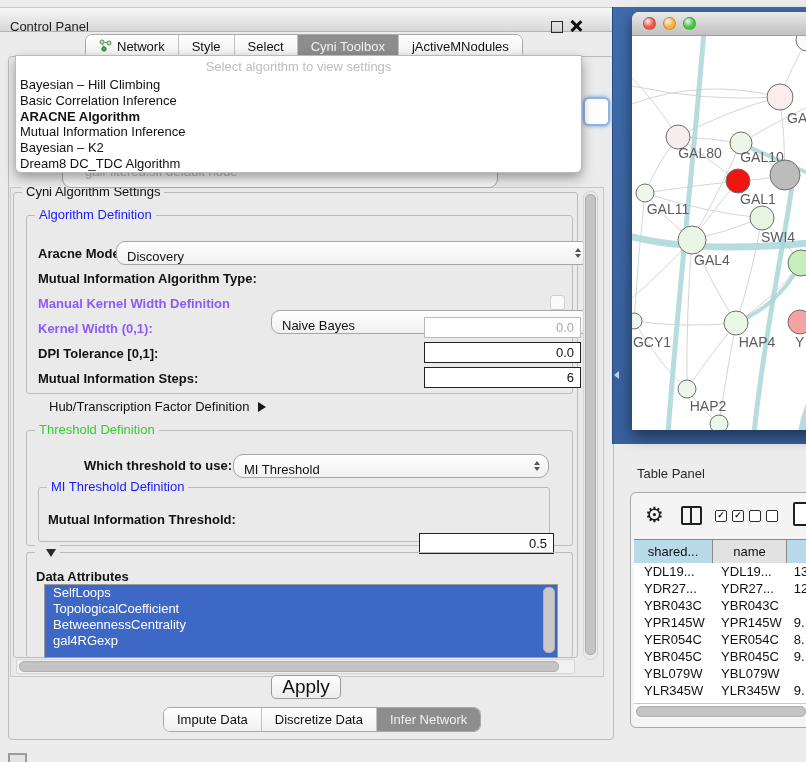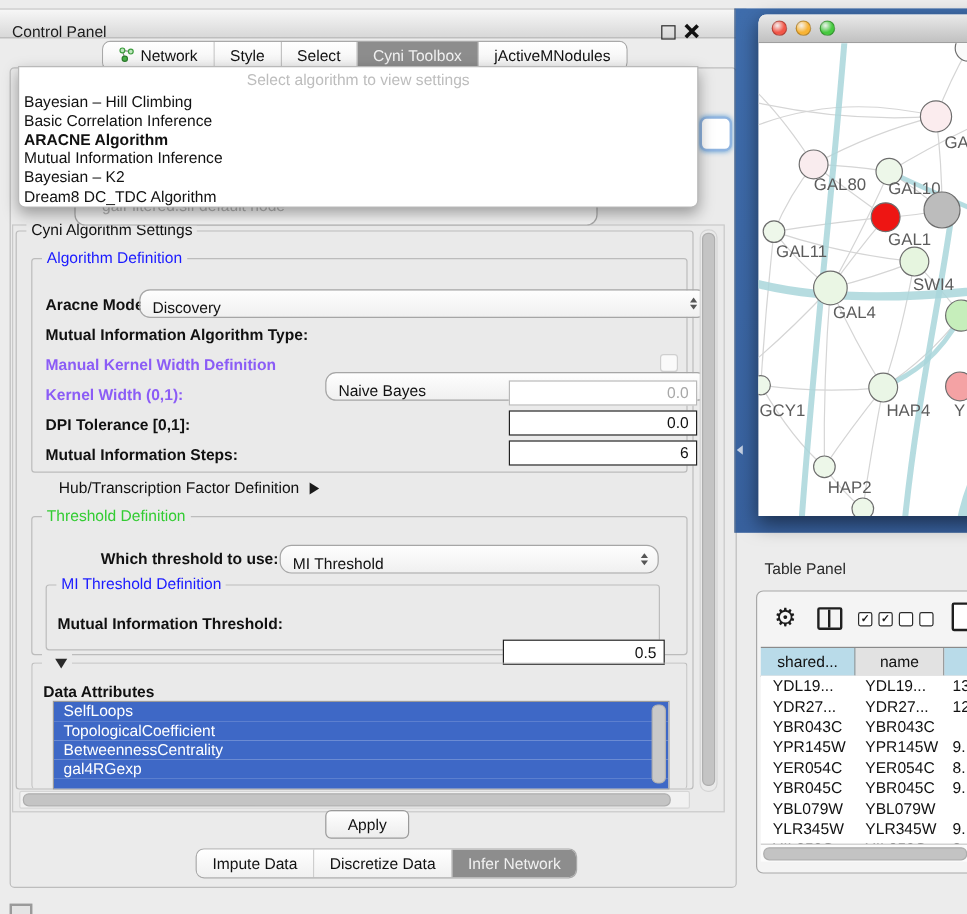--- a/index.html
+++ b/index.html
@@ -47,21 +47,21 @@
   .tri-down{display:inline-block;width:0;height:0;border-left:5.5px solid transparent;border-right:5.5px solid transparent;
             border-top:8px solid #2a2a2a;margin-left:7px;vertical-align:-1px;}
   #attr-list{left:44px;top:584px;width:512px;height:72px;background:#fff;border:1px solid #9a9a9a;overflow:hidden;}
   .attr-item{height:16px;line-height:16px;background:#3e68c6;color:#fff;font-size:13px;padding-left:8px;}
   #attr-vscroll{position:absolute;right:2px;top:2px;width:10px;height:64px;background:#c9c9c9;border-radius:5px;border:1px solid #b2b2b2;}
   .hscroll{position:absolute;background:#f1f1f1;border:1px solid #d6d6d6;border-radius:2px;}
   .hscroll .thumb{position:absolute;top:1px;height:9px;background:#c4c4c4;border-radius:5px;border:1px solid #aeaeae;}
   #settings-vscroll{left:583px;top:191px;width:13px;height:467px;background:#eaeaea;border:1px solid #d5d5d5;border-radius:7px;}
   #settings-vscroll .thumb{position:absolute;left:1px;top:2px;width:9px;height:459px;background:#c4c4c4;border-radius:5px;border:1px solid #aeaeae;}
   #apply-btn{left:271px;top:675px;width:68px;height:22px;background:linear-gradient(#ffffff,#ececec);
-             border:1px solid #9a9a9a;border-radius:5px;font-size:13px;display:flex;align-items:center;justify-content:center;}
+             border:1px solid #9a9a9a;border-radius:5px;font-size:19px;display:flex;align-items:center;justify-content:center;}
   
   #algo-popup{left:15px;top:55px;width:565px;height:116px;background:#fff;border:1px solid #b9b9b9;
               border-radius:0 0 6px 6px;box-shadow:0 5px 12px rgba(0,0,0,.35);z-index:50;}
   #popup-placeholder{height:21px;line-height:21px;text-align:center;color:#bdbdbd;font-size:13px;}
   .popup-item{height:15.8px;line-height:15.8px;font-size:13px;padding-left:4px;white-space:nowrap;}
   .popup-item.bold{font-weight:bold;}
   #bg-combo{left:62px;top:150px;width:434px;height:36px;background:#f4f4f4;border:1px solid #a9a9a9;border-radius:9px;z-index:5;}
   #bg-combo span{position:absolute;left:22px;top:13px;font-size:13px;color:#b5b5b5;}
   #focus-btn{left:583px;top:97px;width:23px;height:25px;background:#fff;border:2px solid #8fb4e0;border-radius:6px;
              box-shadow:0 0 4px #6ea6d8;z-index:6;}

